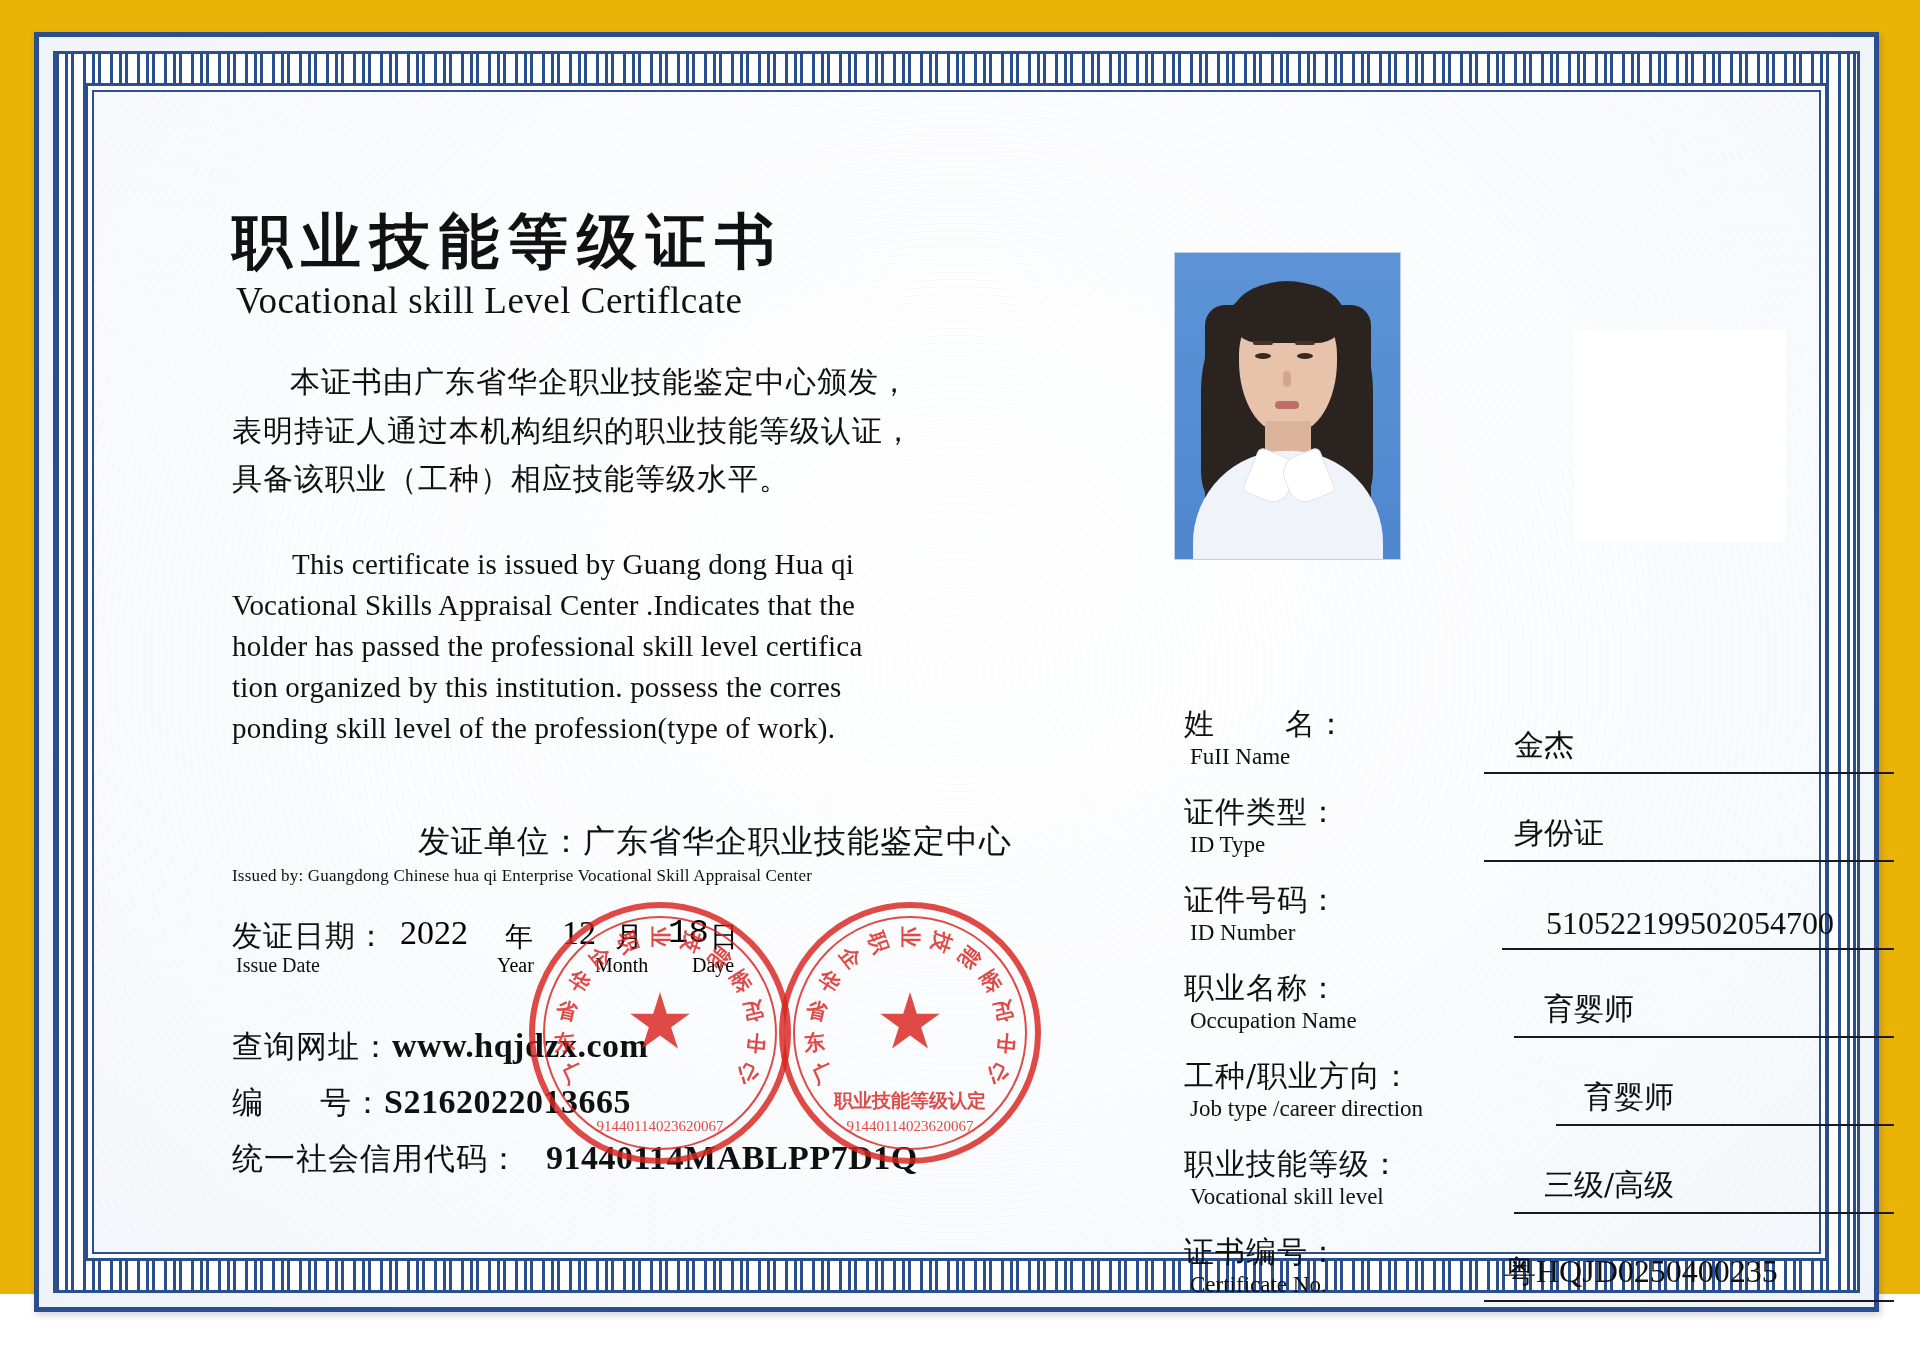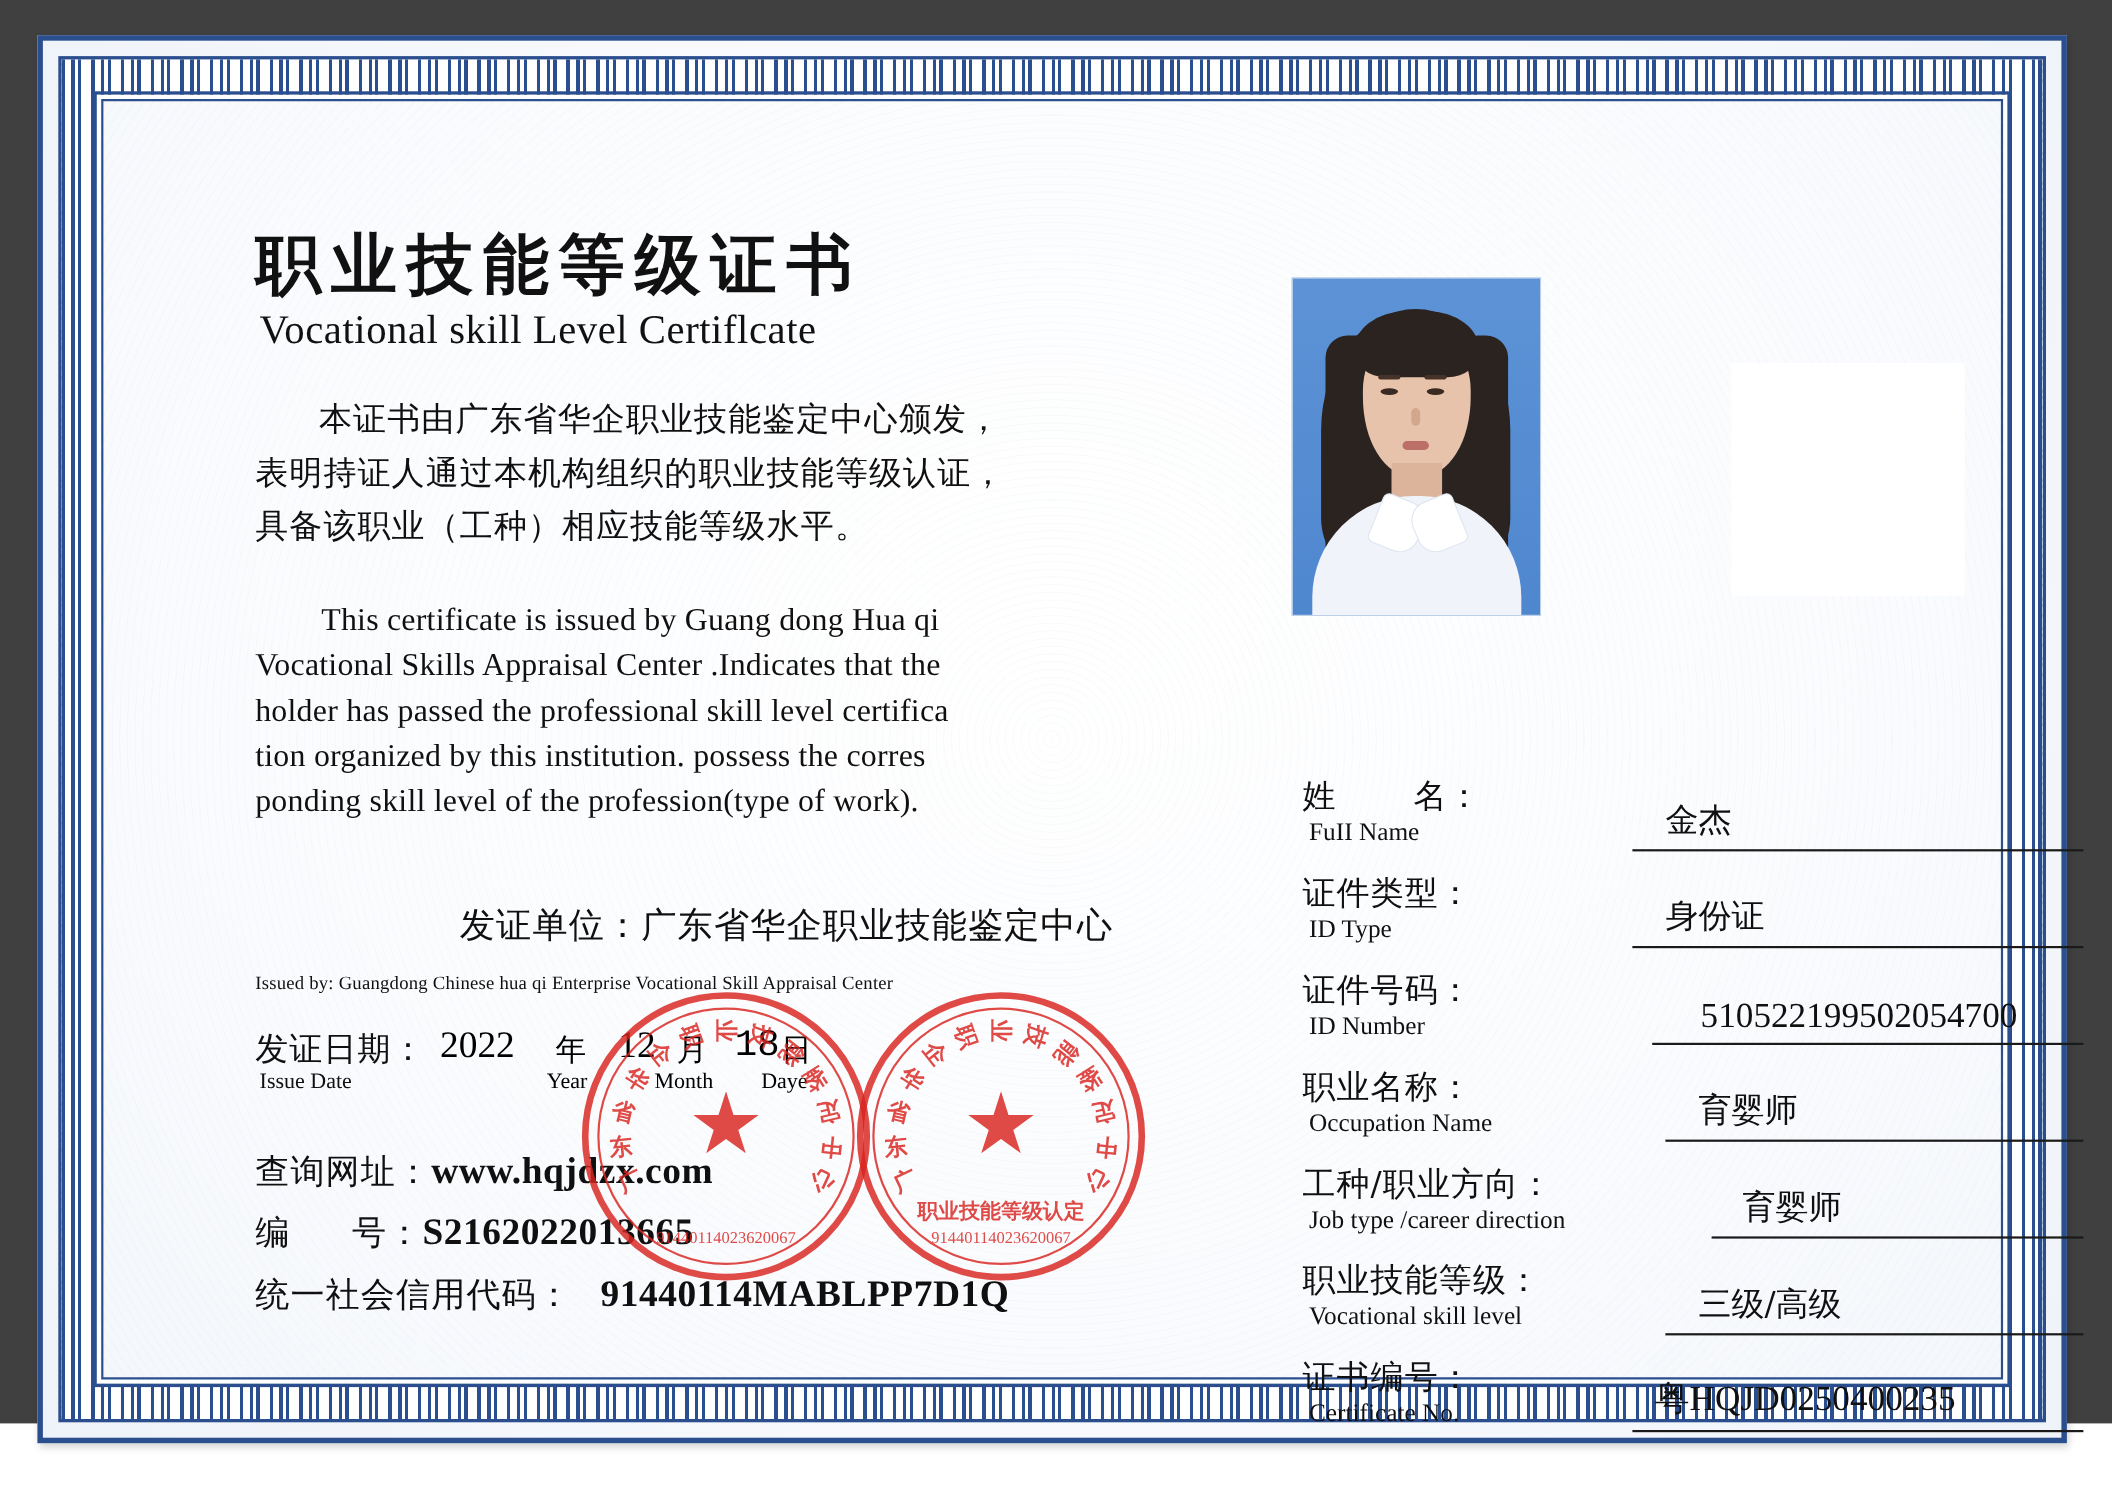--- a/index.html
+++ b/index.html
@@ -12,21 +12,21 @@
     height: 1357px;
     font-family: "Liberation Serif", serif;
     overflow: hidden;
   }
 
   
   .page {
     position: relative;
     width: 1920px;
     height: 1294px;
-    background: #404040;
+    background: #eab308;
   }
 
   
   .certificate {
     position: absolute;
     left: 34px;
     top: 32px;
     width: 1845px;
     height: 1280px;
     background: #fdfdfd;
@@ -151,21 +151,21 @@
     font-size: 32px;
     color: #101010;
     letter-spacing: 1px;
     white-space: nowrap;
     text-align: right;
   }
   .issuer-en {
     font-family: "Liberation Serif", serif;
     font-size: 17px;
     color: #101010;
-    margin-top: 20px;
+    margin-top: 2px;
     letter-spacing: 0.2px;
   }
 
   
   .date-row {
     margin-top: 30px;
     position: relative;
     height: 74px;
   }
   .date-label-cn {

